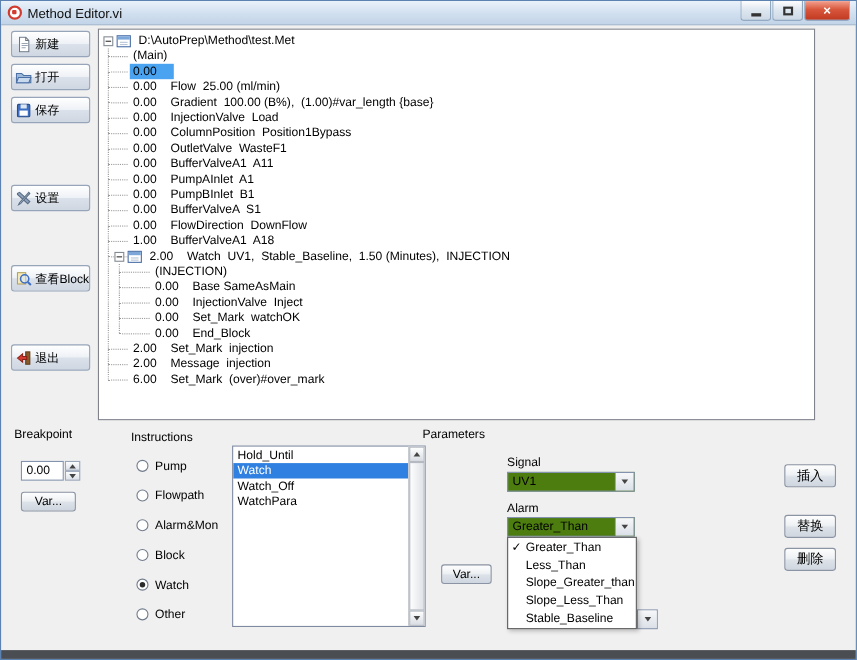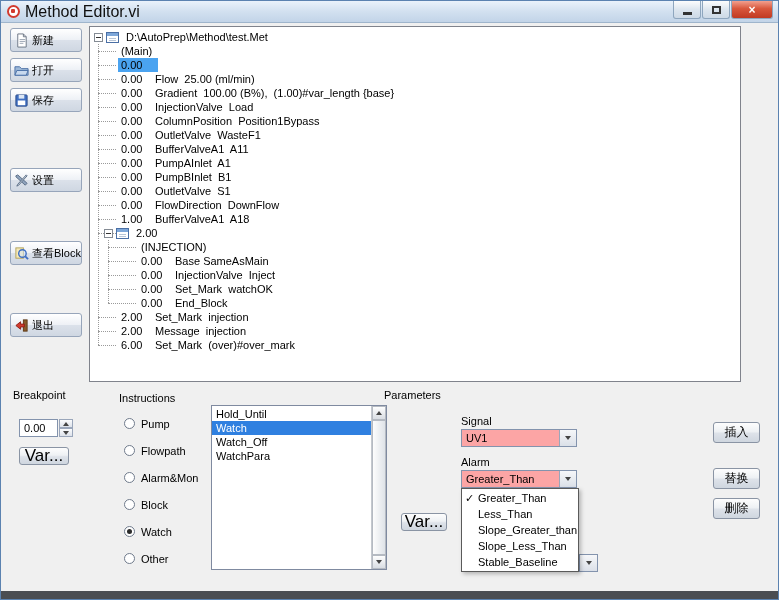--- a/index.html
+++ b/index.html
@@ -9,21 +9,21 @@
     font-size:11px;color:#000;background:#f0f0f0;
     position:relative;overflow:hidden;border:1px solid #5b82b0;
   }
   
   .titlebar{position:absolute;top:0;left:0;right:0;height:22px;
     background:linear-gradient(#eaf2fb,#d3e1f0 48%,#c2d4e8);
     border-bottom:1px solid #9fb5cc;display:flex;align-items:center;padding-left:6px}
   .app-icon{width:13px;height:13px;margin-right:5px;border-radius:50%;
     border:2px solid #d23b2f;background:#fff;position:relative;flex:none}
   .app-icon::after{content:"";position:absolute;left:2px;top:2px;width:4px;height:4px;background:#d23b2f;border-radius:1px}
-  .title-text{font-size:16px;color:#101010}
+  .title-text{font-size:12px;color:#101010}
   .win-btns{position:absolute;right:5px;top:0;display:flex}
   .win-btn{width:28px;height:18px;border:1px solid #8ea6be;border-top:none;
     background:linear-gradient(#fdfdfd,#dde6ef 50%,#cdd9e6);
     display:flex;align-items:center;justify-content:center;border-radius:0 0 3px 3px;margin-left:1px}
   .win-btn.close{width:42px;background:linear-gradient(#f2a08e,#d8573c 45%,#c13a22);
     color:#fff;font-weight:bold;font-size:12px}
   .glyph-min{width:9px;height:3px;background:#333;margin-top:7px}
   .glyph-max{width:9px;height:8px;border:2px solid #333}
   
   .side-btn{position:absolute;left:9px;width:72px;height:24px;border:1px solid #97a5ba;border-radius:3px;
@@ -58,37 +58,37 @@
   .spinner{position:absolute;left:18px;top:418px;width:54px;height:18px;display:flex}
   .spin-val{flex:1;background:#fff;border:1px solid #8393ad;display:flex;align-items:center;padding-left:4px}
   .spin-btns{width:14px;display:flex;flex-direction:column;margin-left:1px}
   .spin-b{flex:1;border:1px solid #9aa6ba;background:linear-gradient(#fbfcfd,#dde2ea);
     display:flex;align-items:center;justify-content:center}
   .tri-up{width:0;height:0;border-left:3px solid transparent;border-right:3px solid transparent;border-bottom:4px solid #444}
   .tri-down{width:0;height:0;border-left:3px solid transparent;border-right:3px solid transparent;border-top:4px solid #444}
   
   .btn{position:absolute;border:1px solid #8a94a4;border-radius:3px;
     background:linear-gradient(#fdfdfd,#eef1f4 45%,#dde2e9 55%,#cfd6df);
-    display:flex;align-items:center;justify-content:center;font-size:17px;cursor:default}
+    display:flex;align-items:center;justify-content:center;font-size:11px;cursor:default}
   .btn.cjk{font-size:12px}
   
   .radio-row{position:absolute;left:123px;display:flex;align-items:center;gap:6px;height:13px}
   .radio{width:11px;height:11px;border-radius:50%;border:1px solid #707b8c;background:#fff;position:relative;flex:none}
   .radio.checked::after{content:"";position:absolute;left:2px;top:2px;width:5px;height:5px;border-radius:50%;background:#2b2b2b}
   
   .listbox{position:absolute;left:210px;top:404px;width:176px;height:165px;background:#fff;border:1px solid #7f8aa0;display:flex}
   .list-items{flex:1;padding-top:1px;overflow:hidden}
   .list-item{height:14px;line-height:14px;padding-left:4px;white-space:pre}
   .list-item.selected{background:#2f80e0;color:#fff}
   .list-scroll{width:15px;background:#eef0f3;border-left:1px solid #c4c8ce;display:flex;flex-direction:column}
   .scroll-btn{height:14px;border:1px solid #b5bac2;background:linear-gradient(#fefefe,#d9dde3);
     display:flex;align-items:center;justify-content:center;flex:none}
   .scroll-thumb{flex:1;border:1px solid #b5bac2;background:linear-gradient(90deg,#fdfdfd,#dfe3e8)}
   
-  .combo{position:absolute;height:18px;background:#fca5a5;border:1px solid #8393ad;display:flex;align-items:center}
+  .combo{position:absolute;height:18px;background:#4d7c0f;border:1px solid #8393ad;display:flex;align-items:center}
   .combo .val{flex:1;padding-left:4px;white-space:nowrap;overflow:hidden}
   .combo .drop{width:17px;height:100%;background:linear-gradient(#f6f7f9,#dbe0e8);
     border-left:1px solid #9aa6ba;display:flex;align-items:center;justify-content:center;flex:none}
   
   .droplist{position:absolute;left:460px;top:487px;width:118px;background:#fff;border:1px solid #5a5a5a;
     box-shadow:2px 2px 4px rgba(0,0,0,.25);z-index:10;padding:1px 0}
   .drop-opt{height:16px;line-height:16px;padding-left:16px;position:relative;white-space:pre}
   .drop-opt .chk{position:absolute;left:3px;top:0;width:12px}
   .combo-fragment{position:absolute;left:578px;top:553px;width:19px;height:18px;z-index:1;
     background:#fff;border:1px solid #8393ad;display:flex}
@@ -173,24 +173,24 @@
       <div class="tree-row lvl1"><span class="conn conn1"></span><span class="rc"><span class="txt">(Main)</span></span></div>
       <div class="tree-row lvl1"><span class="conn conn1"></span><span class="rc sel"><span class="time">0.00</span></span></div>
       <div class="tree-row lvl1"><span class="conn conn1"></span><span class="rc"><span class="time">0.00</span><span class="txt">Flow  25.00 (ml/min)</span></span></div>
       <div class="tree-row lvl1"><span class="conn conn1"></span><span class="rc"><span class="time">0.00</span><span class="txt">Gradient  100.00 (B%),  (1.00)#var_length {base}</span></span></div>
       <div class="tree-row lvl1"><span class="conn conn1"></span><span class="rc"><span class="time">0.00</span><span class="txt">InjectionValve  Load</span></span></div>
       <div class="tree-row lvl1"><span class="conn conn1"></span><span class="rc"><span class="time">0.00</span><span class="txt">ColumnPosition  Position1Bypass</span></span></div>
       <div class="tree-row lvl1"><span class="conn conn1"></span><span class="rc"><span class="time">0.00</span><span class="txt">OutletValve  WasteF1</span></span></div>
       <div class="tree-row lvl1"><span class="conn conn1"></span><span class="rc"><span class="time">0.00</span><span class="txt">BufferValveA1  A11</span></span></div>
       <div class="tree-row lvl1"><span class="conn conn1"></span><span class="rc"><span class="time">0.00</span><span class="txt">PumpAInlet  A1</span></span></div>
       <div class="tree-row lvl1"><span class="conn conn1"></span><span class="rc"><span class="time">0.00</span><span class="txt">PumpBInlet  B1</span></span></div>
-      <div class="tree-row lvl1"><span class="conn conn1"></span><span class="rc"><span class="time">0.00</span><span class="txt">OutletValve  S1</span></span></div>
+      <div class="tree-row lvl1"><span class="conn conn1"></span><span class="rc"><span class="time">0.00</span><span class="txt">BufferValveA  S1</span></span></div>
       <div class="tree-row lvl1"><span class="conn conn1"></span><span class="rc"><span class="time">0.00</span><span class="txt">FlowDirection  DownFlow</span></span></div>
       <div class="tree-row lvl1"><span class="conn conn1"></span><span class="rc"><span class="time">1.00</span><span class="txt">BufferValveA1  A18</span></span></div>
-      <div class="tree-row lvl1 block"><span class="conn conn1"></span><span class="expander"></span><span class="book"></span><span class="rc"><span class="time">2.00</span></span></div>
+      <div class="tree-row lvl1 block"><span class="conn conn1"></span><span class="expander"></span><span class="book"></span><span class="rc"><span class="time">2.00</span><span class="txt">Watch  UV1,  Stable_Baseline,  1.50 (Minutes),  INJECTION</span></span></div>
       <div class="tree-row lvl2"><span class="conn conn2"></span><span class="rc"><span class="txt">(INJECTION)</span></span></div>
       <div class="tree-row lvl2"><span class="conn conn2"></span><span class="rc"><span class="time">0.00</span><span class="txt">Base SameAsMain</span></span></div>
       <div class="tree-row lvl2"><span class="conn conn2"></span><span class="rc"><span class="time">0.00</span><span class="txt">InjectionValve  Inject</span></span></div>
       <div class="tree-row lvl2"><span class="conn conn2"></span><span class="rc"><span class="time">0.00</span><span class="txt">Set_Mark  watchOK</span></span></div>
       <div class="tree-row lvl2"><span class="conn conn2"></span><span class="rc"><span class="time">0.00</span><span class="txt">End_Block</span></span></div>
       <div class="tree-row lvl1"><span class="conn conn1"></span><span class="rc"><span class="time">2.00</span><span class="txt">Set_Mark  injection</span></span></div>
       <div class="tree-row lvl1"><span class="conn conn1"></span><span class="rc"><span class="time">2.00</span><span class="txt">Message  injection</span></span></div>
       <div class="tree-row lvl1"><span class="conn conn1"></span><span class="rc"><span class="time">6.00</span><span class="txt">Set_Mark  (over)#over_mark</span></span></div>
     </div>
 </div>

